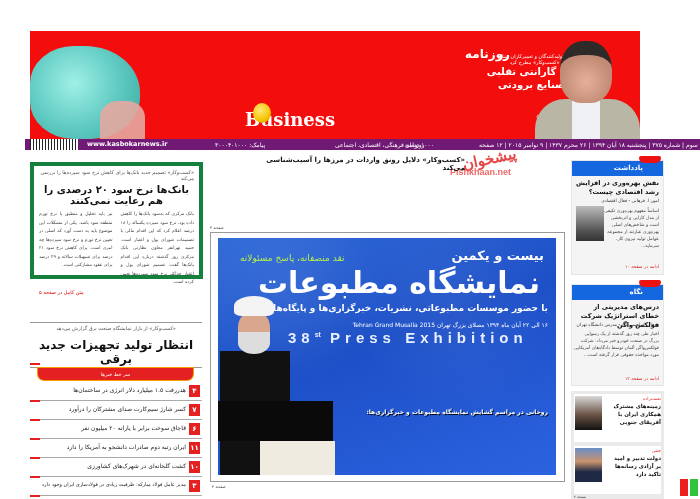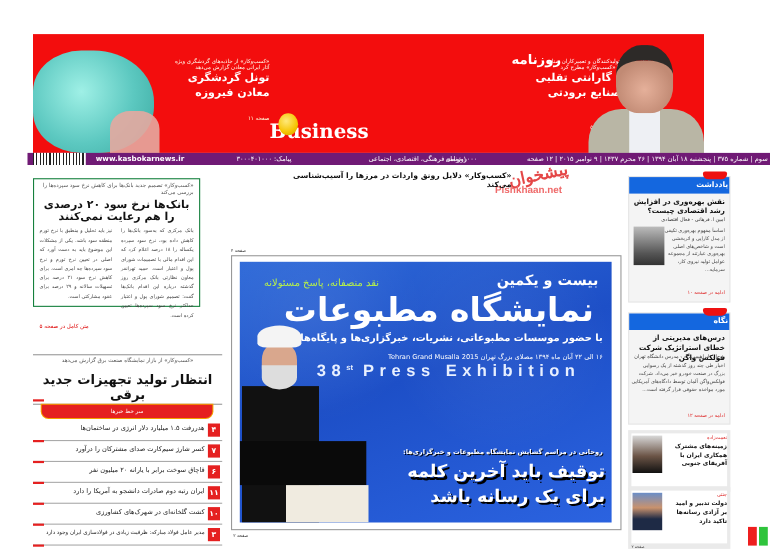--- a/index.html
+++ b/index.html
@@ -21,21 +21,21 @@
 .ann-l .p{font-size:5px;margin-top:14px;color:#ffd}
 .ann-r{position:absolute;left:455px;top:22px;width:120px;color:#fff;text-align:right}
 .ann-r .k{font-size:5px;line-height:6px}
 .ann-r .t{font-size:10px;line-height:13px;font-weight:bold}
 .ann-r .p{font-size:5px;margin-top:22px;text-align:center}
 .portrait{position:absolute;left:500px;top:10px;width:110px;height:98px}
 .portrait .head{position:absolute;left:30px;top:0;width:52px;height:62px;border-radius:45% 45% 40% 40%;background:radial-gradient(circle at 50% 55%,#e5b09a,#c18a74 70%);border-top:14px solid #2d2a28}
 .portrait .suit{position:absolute;left:5px;top:58px;width:105px;height:40px;background:#b9b6a5;border-radius:30px 30px 0 0}
 .portrait .shirt{position:absolute;left:42px;top:58px;width:28px;height:40px;background:#eef0f4}
 
-.col-left{position:absolute;left:30px;top:162px;width:152px;height:117px;border:1px solid #15803d;padding:3px 5px;font-size:5px;color:#333}
+.col-left{position:absolute;left:30px;top:162px;width:173px;height:117px;border:4px solid #15803d;padding:3px 5px;font-size:5px;color:#333}
 .col-left .kick{font-size:5px;color:#555;text-align:right;margin-bottom:3px}
 .col-left h3{font-size:10px;font-weight:bold;color:#111;text-align:center;margin-bottom:4px}
 .col-left .cols{display:flex;gap:8px}
 .col-left .cols div{flex:1;font-size:4.5px;line-height:8.5px;color:#444;text-align:justify}
 .col-left .more{font-size:5px;color:#d00;text-align:left;margin-top:2px}
 .left-kick2{position:absolute;left:30px;top:325px;width:172px;font-size:5px;color:#555;text-align:center}
 .left-head2{position:absolute;left:30px;top:338px;width:172px;font-size:12px;font-weight:bold;text-align:center;color:#111}
 .rline{position:absolute;height:2px;background:#e52020}
 .news-box{position:absolute;left:30px;top:367px;width:172px;height:132px;border-top:1px solid #999}
 .news-tab{position:absolute;left:38px;top:368px;width:155px;height:12px;background:#e52020;border-radius:0 0 6px 6px;color:#fff;font-size:5px;text-align:center;line-height:12px;box-shadow:0 0 0 1px #f3a000}
@@ -64,21 +64,21 @@
 .podium{position:absolute;left:0;top:163px;width:115px;height:74px}
 .podium .top{position:absolute;left:0;top:0;width:115px;height:40px;background:#0a0a0a}
 .podium .base{position:absolute;left:42px;top:40px;width:75px;height:34px;background:#f0ebe0}
 .p-kick{position:absolute;left:130px;top:170px;width:200px;font-size:6px;color:#fff;font-weight:bold;text-align:right;text-shadow:1px 1px 0 #000}
 .p-head{position:absolute;left:110px;top:180px;width:222px;font-size:16px;color:#fff;font-weight:bold;line-height:22px;text-align:right;text-shadow:2px 2px 0 #000}
 .pishkhan{position:absolute;left:440px;top:150px;width:130px;height:32px}
 .pishkhan .fa{position:absolute;left:22px;top:0;font-size:15px;color:#e02828;font-weight:bold;font-family:"DejaVu Serif",serif;opacity:.85;transform:rotate(-12deg)}
 .pishkhan .en{position:absolute;left:10px;top:17px;font-size:9px;color:#ef6a6a;font-weight:bold;direction:ltr;font-family:"Liberation Sans",sans-serif}
 
 .box{position:absolute;background:#f4f4f4;border:1px solid #e6e6e6}
-.box-head{position:absolute;left:0;width:100%;height:15px;background:#1467df;color:#fff;font-size:7px;font-weight:bold;text-align:right;padding-right:1px;line-height:15px}
+.box-head{position:absolute;left:0;width:100%;height:15px;background:#1467df;color:#fff;font-size:7px;font-weight:bold;text-align:right;padding-right:20px;line-height:15px}
 .box-tab{position:absolute;right:2px;top:-5px;width:22px;height:7px;background:#ee1111;border-radius:3px 3px 8px 8px}
 .box .tt{position:absolute;right:4px;font-size:6.5px;font-weight:bold;color:#111;text-align:right;line-height:9px}
 .box .au{position:absolute;right:4px;font-size:4.5px;color:#333;text-align:right}
 .box .bd{position:absolute;font-size:4.5px;color:#444;line-height:7px;text-align:right}
 .box .mr{position:absolute;right:4px;font-size:4.5px;color:#d22;text-align:right}
 .thumb{position:absolute;background:#ccc}
 .mini{position:absolute;left:571px;width:93px;height:56px;background:#eaeaea;padding:3px}
 .mini .in{position:absolute;left:3px;top:3px;width:87px;height:48px;background:#fff}
 .mini .pic{position:absolute;left:4px;top:5px;width:27px;height:34px}
 .mini .nm{position:absolute;right:3px;top:5px;font-size:4.5px;color:#d22}
@@ -88,26 +88,20 @@
 </style>
 </head>
 <body>
 
 <div class="page">
 
   <div class="banner">
     <div class="turq"></div>
     <div class="hand" style="left:70px;top:70px;width:45px;height:40px;opacity:.9"></div>
 
-    <div class="ann-l">
-      <div class="k">«کسب‌وکار» از جاذبه‌های گردشگری ویژه آثار ایرانی معادن گزارش می‌دهد</div>
-      <div class="t">تونل گردشگری</div>
-      <div class="t">معادن فیروزه</div>
-      <div class="p">صفحه ۱۱</div>
-    </div>
 
     <div class="logo-roz">روزنامه</div>
     <div class="logo-sub">Business</div>
     <div class="coin"></div>
 
     <div class="ann-r">
       <div class="k">رئیس اتحادیه صنف تولیدکنندگان و تعمیرکاران صنایع برودتی در گفت‌وگو با «کسب‌وکار» مطرح کرد</div>
       <div class="t">کارت‌های گارانتی تقلبی</div>
       <div class="t">در بازار صنایع برودتی</div>
       <div class="p">صفحه ۵</div>
@@ -201,24 +195,20 @@
       <div class="face"></div>
       <div class="beard"></div>
       <div class="turban"></div>
     </div>
     <div class="podium">
       <div class="top"></div>
       <div class="base"></div>
     </div>
 
     <div class="p-kick">روحانی در مراسم گشایش نمایشگاه مطبوعات و خبرگزاری‌ها:</div>
-    <div class="p-head">
-      <div>توقیف باید آخرین کلمه</div>
-      <div>برای یک رسانه باشد</div>
-    </div>
   </div>
   <div class="page-ref" style="left:212px;top:484px">صفحه ۲</div>
 
   <div class="box" style="left:571px;top:160px;width:93px;height:115px">
     <div class="box-head" style="top:0">یادداشت</div>
     <div class="box-tab"></div>
     <div class="tt" style="top:18px;width:85px">نقش بهره‌وری در افزایش رشد اقتصادی چیست؟</div>
     <div class="au" style="top:37px;width:85px">امین ا. فرهانی - فعال اقتصادی</div>
     <div class="thumb" style="left:4px;top:45px;width:28px;height:35px;background:linear-gradient(#bcbcbc,#555 70%,#333)"></div>
     <div class="bd" style="right:4px;top:46px;width:55px;height:48px;overflow:hidden">اساساً مفهوم بهره‌وری تکیفی از مدل کارایی و اثربخشی است و شاخص‌های اصلی بهره‌وری عبارتند از مجموعه عوامل تولید نیروی کار، سرمایه...</div>

